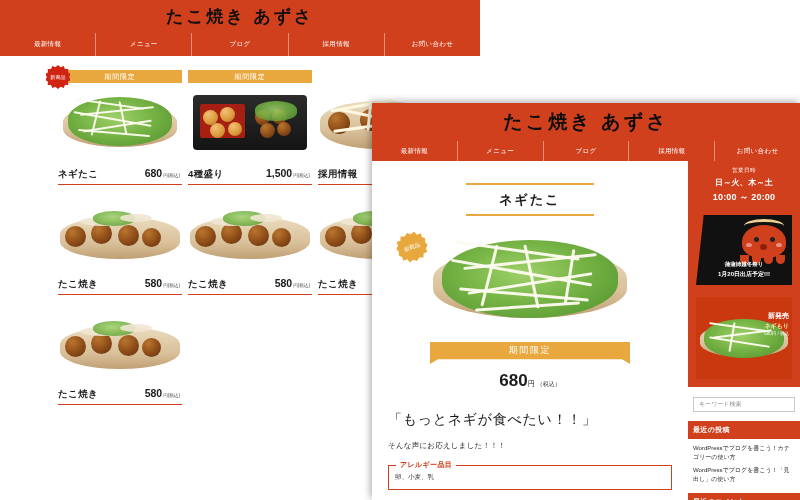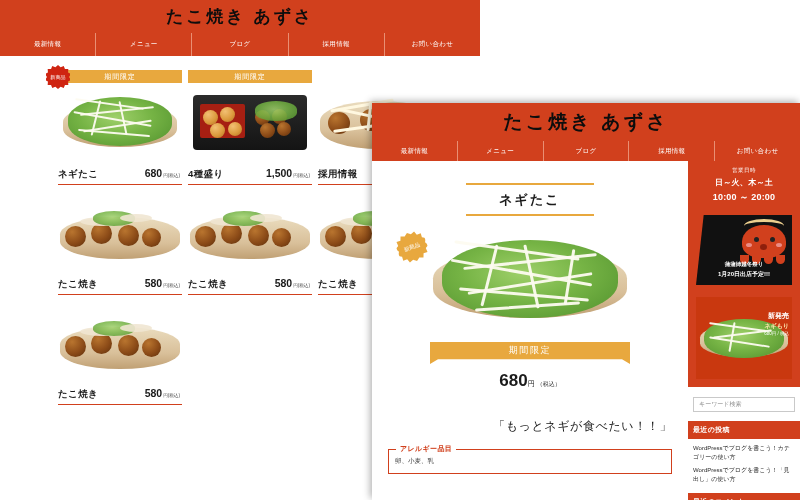--- a/index.html
+++ b/index.html
@@ -115,21 +115,21 @@
     font-size: 9px; letter-spacing: .18em;
     display: flex; align-items:center; justify-content:center;
     clip-path: polygon(0 0, 100% 0, 100% 100%, 96% 78%, 4% 78%, 0 100%);
     padding-bottom: 5px;
   }
   .dprice { text-align:center; margin-top: 7px; }
   .dprice .num { font-size: 17px; font-weight: 700; color:#1a1a1a; }
   .dprice .yen { font-size: 7px; color:#1a1a1a; }
   .dprice .tax { font-size: 6px; color:#333; margin-left: 2px; }
 
-  .dquote { text-align:right; font-size: 12px; color:#1a1a1a; margin-top: 27px; letter-spacing:.05em; }
+  .dquote { text-align:left; font-size: 14px; color:#1a1a1a; margin-top: 20px; letter-spacing:.05em; }
   .dpara { font-size: 7.5px; color:#2a2a2a; margin-top: 12px; letter-spacing:.03em; }
 
   .allergy {
     margin-top: 14px; border: 1.2px solid #d1401d; padding: 4px 6px 7px 6px;
     position: relative;
   }
   .allergy-legend {
     position: absolute; top: -6px; left: 7px; background: #fff;
     padding: 0 4px; font-size: 7px; color: #d1401d; font-weight: 700; letter-spacing:.05em;
   }
@@ -453,20 +453,21 @@
           </div>
         </div>
 
         <div class="ribbon-lg">期間限定</div>
 
         <div class="dprice">
           <span class="num">680</span><span class="yen">円</span><span class="tax">（税込）</span>
         </div>
 
         <div class="dquote">「もっとネギが食べたい！！」</div>
+        <div class="dpara">そんな声にお応えしました！！！</div>
 
         <div class="allergy">
           <div class="allergy-legend">アレルギー品目</div>
           <div class="allergy-items">卵、小麦、乳</div>
         </div>
 
       </div>
 
       <div class="detail-side">
 

